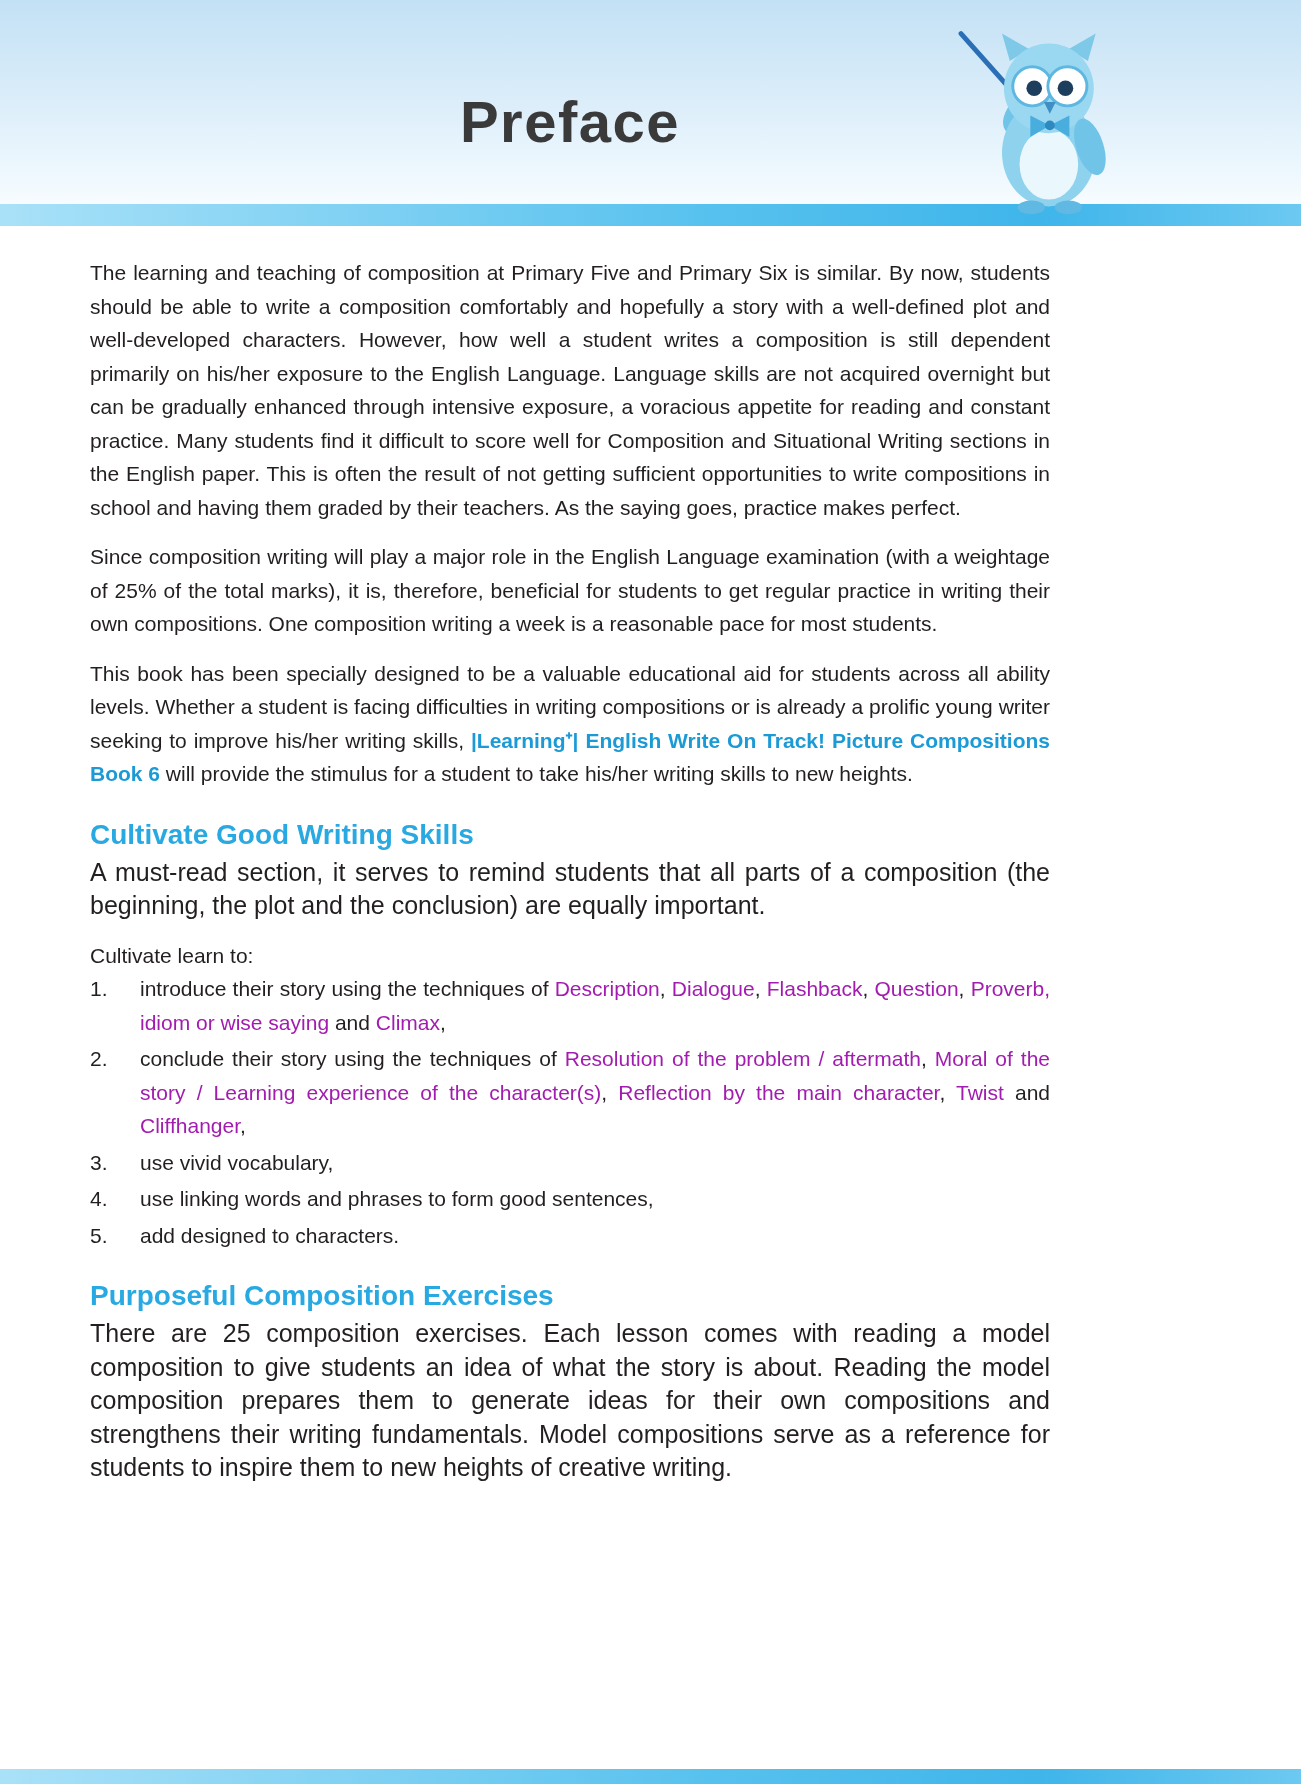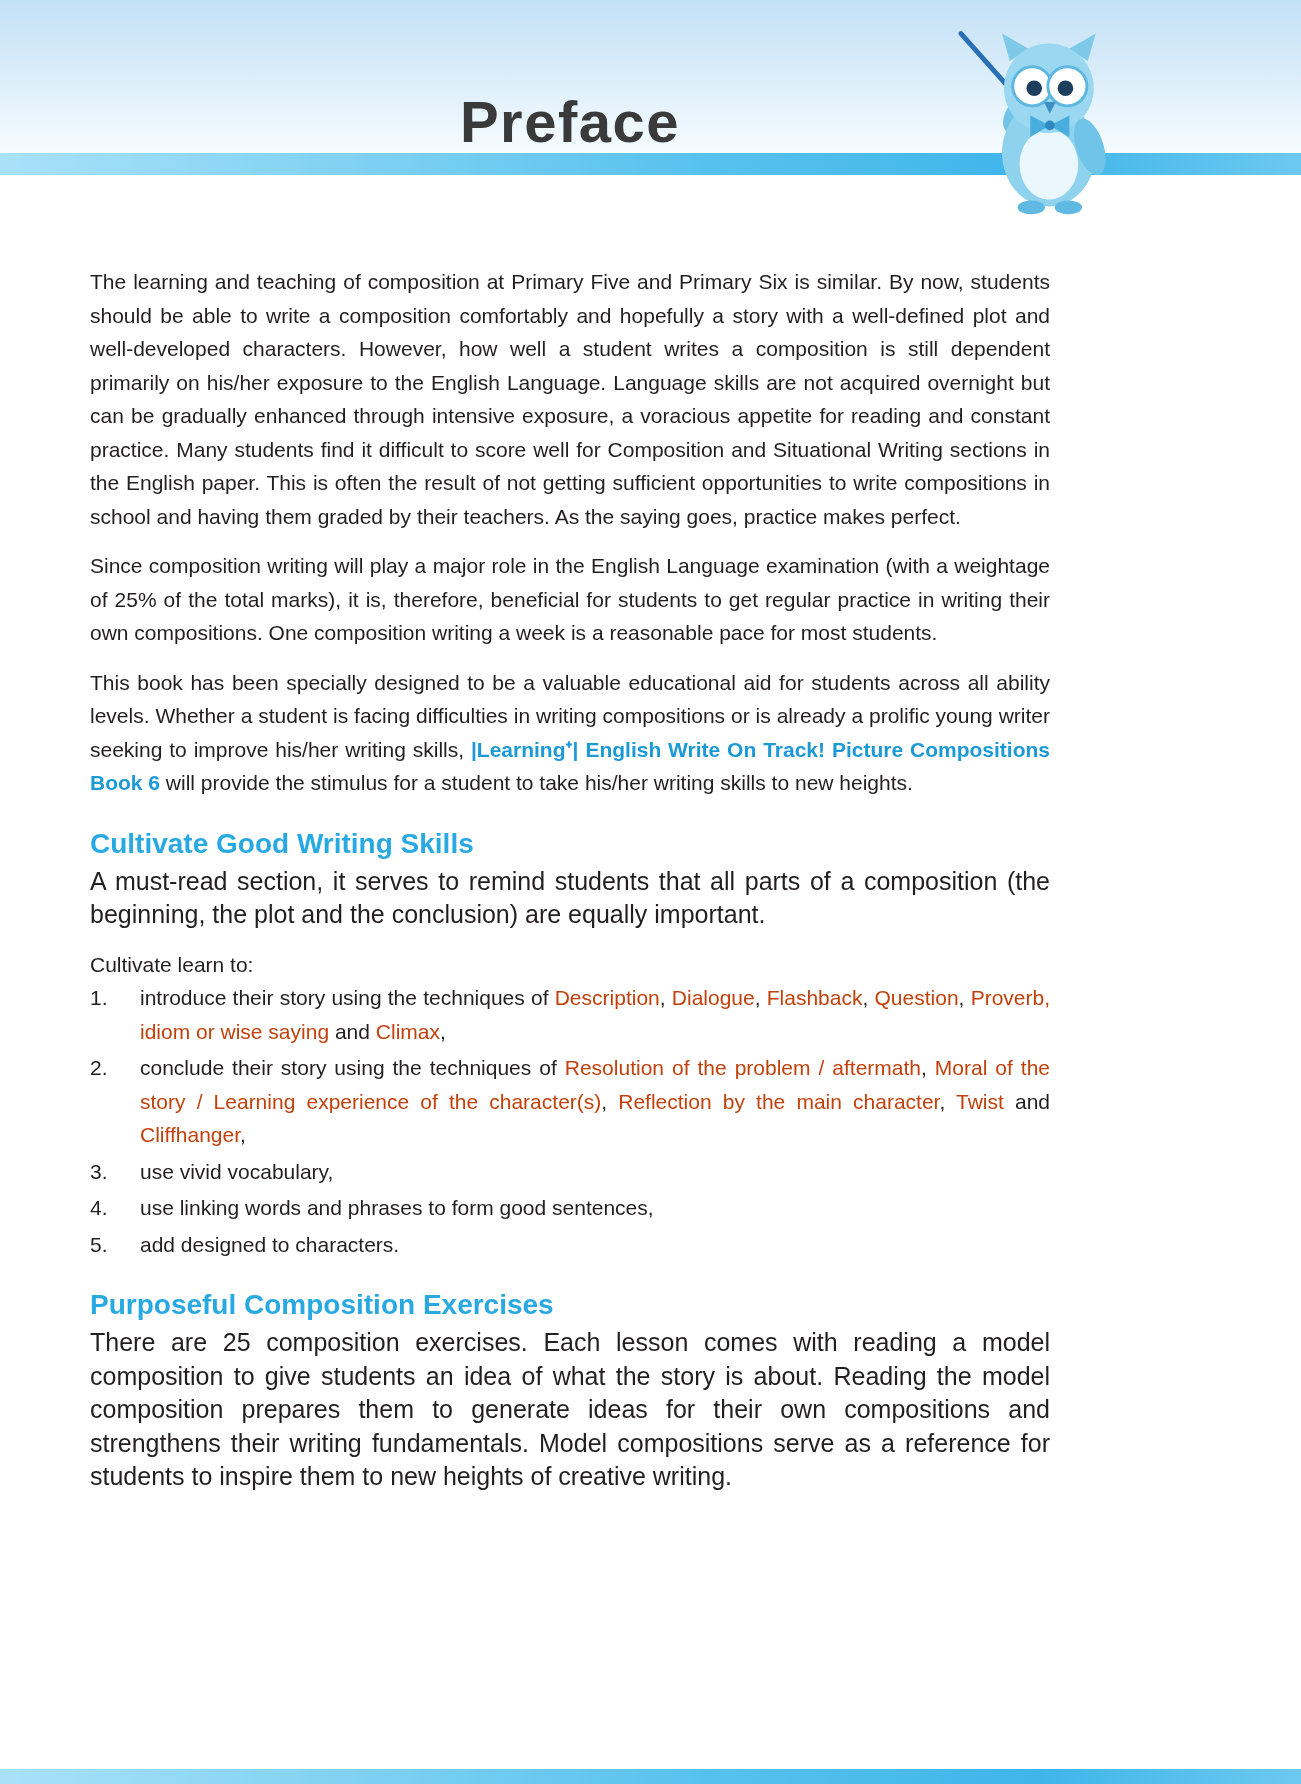--- a/index.html
+++ b/index.html
@@ -7,21 +7,21 @@
   body {
     width: 1301px;
     height: 1784px;
     position: relative;
     overflow: hidden;
     font-family: "Liberation Sans", sans-serif;
     color: #231f20;
   }
   .header {
     position: relative;
-    height: 153px;
+    height: 204px;
     background: linear-gradient(180deg, #c3e1f5 0%, #d9ecf9 45%, #eef8fe 85%, #f7fcff 100%);
   }
   .header-title {
     position: absolute;
     left: 90px;
     width: 960px;
     top: 88px;
     text-align: center;
     font-size: 58px;
     font-weight: 800;
@@ -34,30 +34,29 @@
   }
   .mascot {
     position: absolute;
     top: 18px;
     right: 158px;
     width: 200px;
     height: 205px;
     z-index: 3;
   }
   .content {
-    padding: 43px 251px 0 90px;
-    margin-top: 47px;
+    padding: 30px 251px 0 90px;
   }
   .para {
     font-size: 21px;
     line-height: 33.5px;
     text-align: justify;
     margin-bottom: 16px;
   }
-  .seg-c { color: #c2410c; }
+  .seg-c { color: #a21caf; }
   .seg-b { color: #1b9ad6; font-weight: 700; }
   .sec-head {
     color: #29a9e1;
     font-weight: 700;
     font-size: 28px;
     margin: 28px 0 5px 0;
   }
   .sec-para {
     font-size: 25px;
     line-height: 33.5px;

